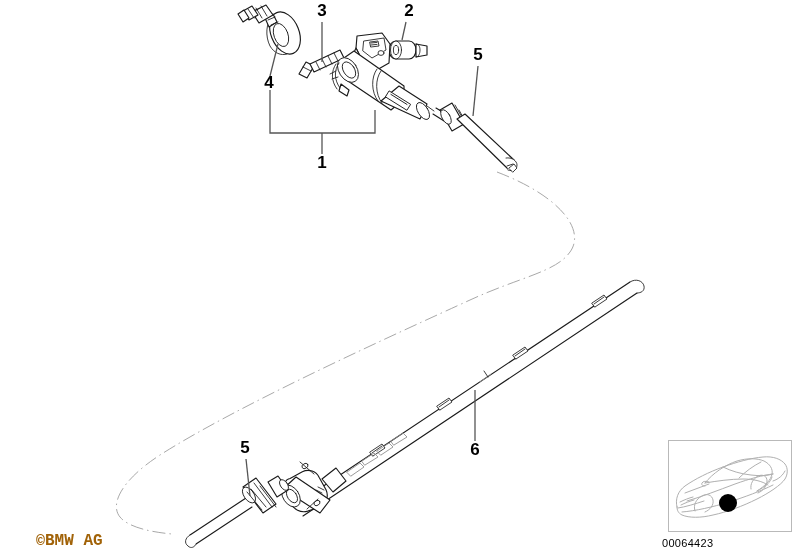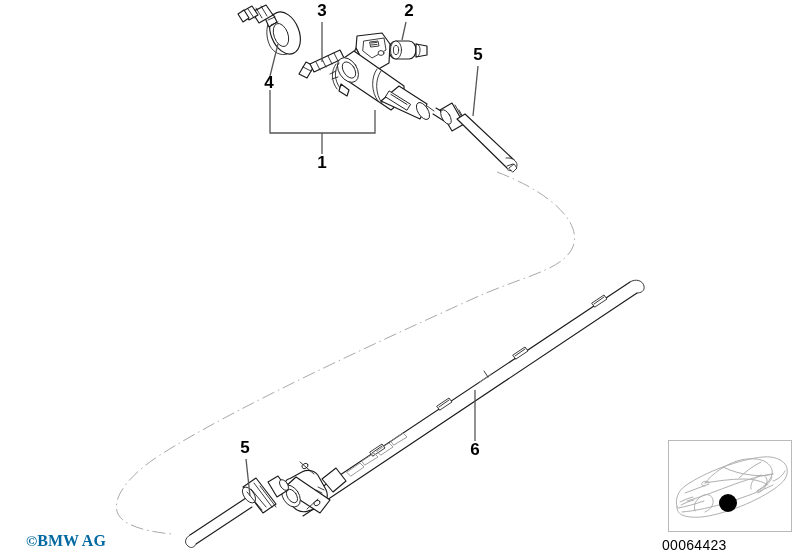--- a/index.html
+++ b/index.html
@@ -26,38 +26,38 @@
     height: 559px;
   }
   .callout-num {
     font-family: "Liberation Sans", sans-serif;
     font-weight: bold;
     font-size: 17px;
     fill: #000000;
   }
   .copyright {
     position: absolute;
-    left: 26px;
+    left: 36px;
     top: 532px;
-    font-family: Liberation Serif, serif;
+    font-family: Liberation Mono, monospace;
     font-weight: bold;
     font-size: 16px;
-    color: #0369a1;
+    color: #a16207;
     letter-spacing: 0px;
     white-space: nowrap;
   }
   .copyright .cmark {
     font-size: 15px;
   }
   .diagram-id {
     position: absolute;
     left: 662px;
     top: 537px;
     font-family: "Liberation Sans", sans-serif;
-    font-size: 14px;
+    font-size: 11px;
     color: #000000;
     letter-spacing: 0.3px;
   }
   .inset-box {
     position: absolute;
     left: 668px;
     top: 440px;
     width: 124px;
     height: 92px;
     border: 1px solid #b9b9b9;

